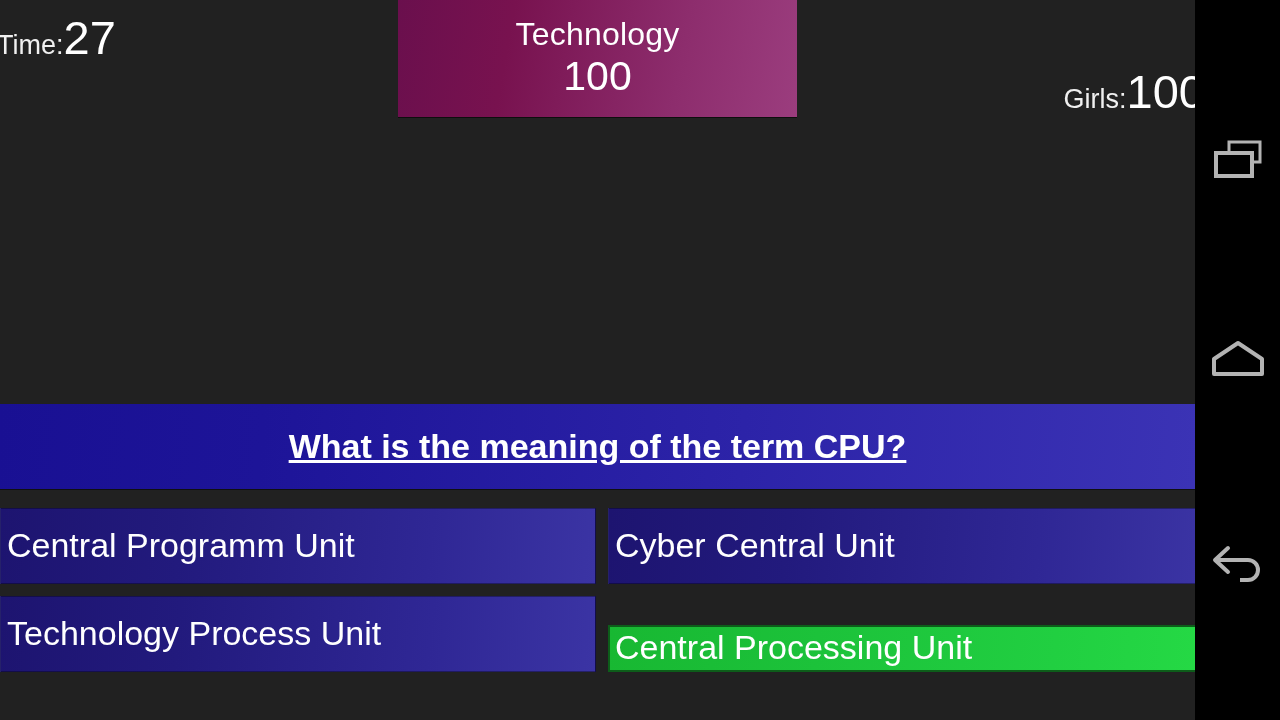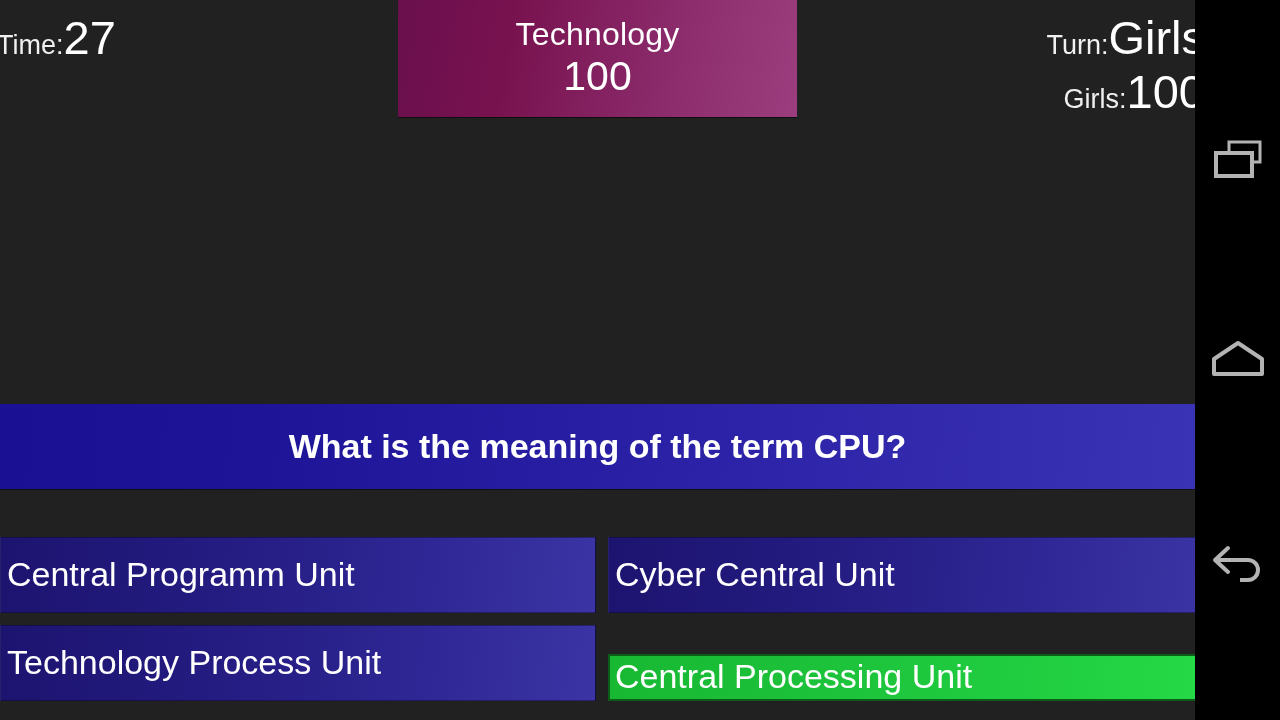--- a/index.html
+++ b/index.html
@@ -128,27 +128,28 @@
     box-sizing: border-box;
     padding: 0 14px;
     box-shadow: 0 1px 0 rgba(0,0,0,0.5);
   }
   #question-text {
     font-size: 34px;
     font-weight: bold;
     color: #ffffff;
     text-align: left;
     line-height: 1.1;
+    text-decoration: underline;
   }
 
   
   #answers {
     position: absolute;
     left: 0;
-    top: 537px;
+    top: 508px;
     width: 1195px;
     height: 113px;
     display: grid;
     grid-template-columns: 596px 596px;
     grid-template-rows: 76px 76px;
     column-gap: 3px;
     row-gap: 3px;
     gap: 12px;
   }
 
@@ -205,23 +206,20 @@
 <div id="screen">
 
   <div id="game-area">
 
     <div id="header">
 
       <div class="hud-line" id="time-line">
         <span class="hud-label">Time:</span><span class="hud-value">27</span>
       </div>
 
-      <div class="hud-line" id="turn-line">
-        <span class="hud-label">Turn:</span><span class="hud-value">Girls</span>
-      </div>
 
       <div class="hud-line" id="score-line">
         <span class="hud-label">Girls:</span><span class="hud-value">100</span>
       </div>
 
       <div id="category-banner">
         <div id="category-name">Technology</div>
         <div id="category-value">100</div>
       </div>
     </div>

